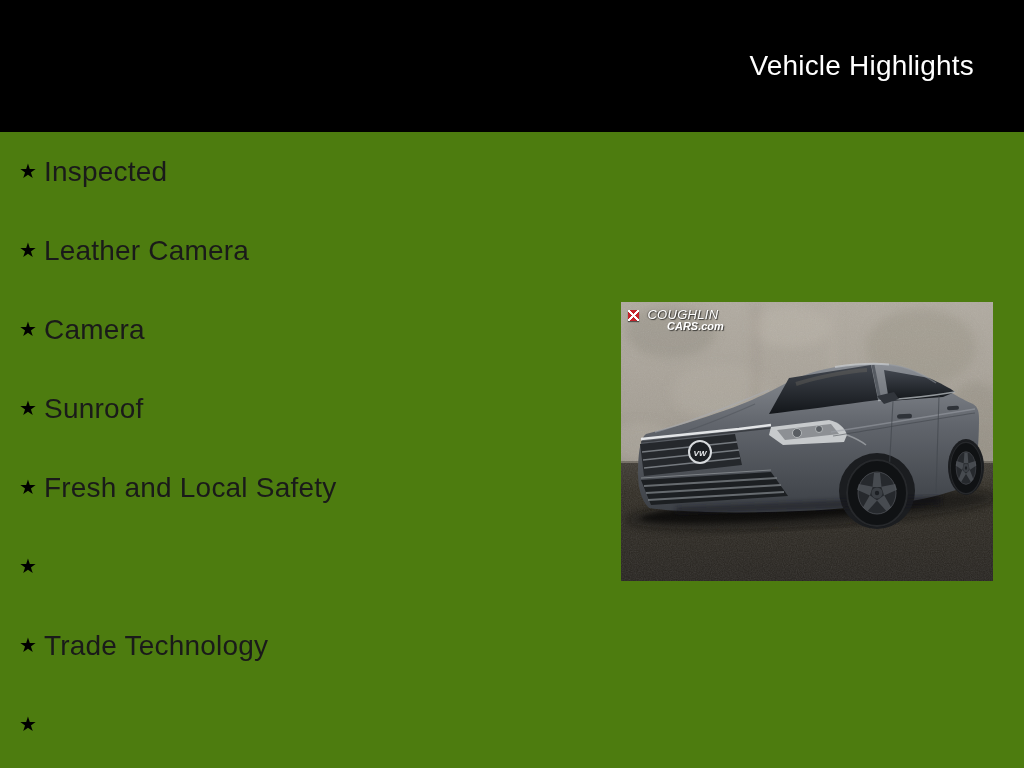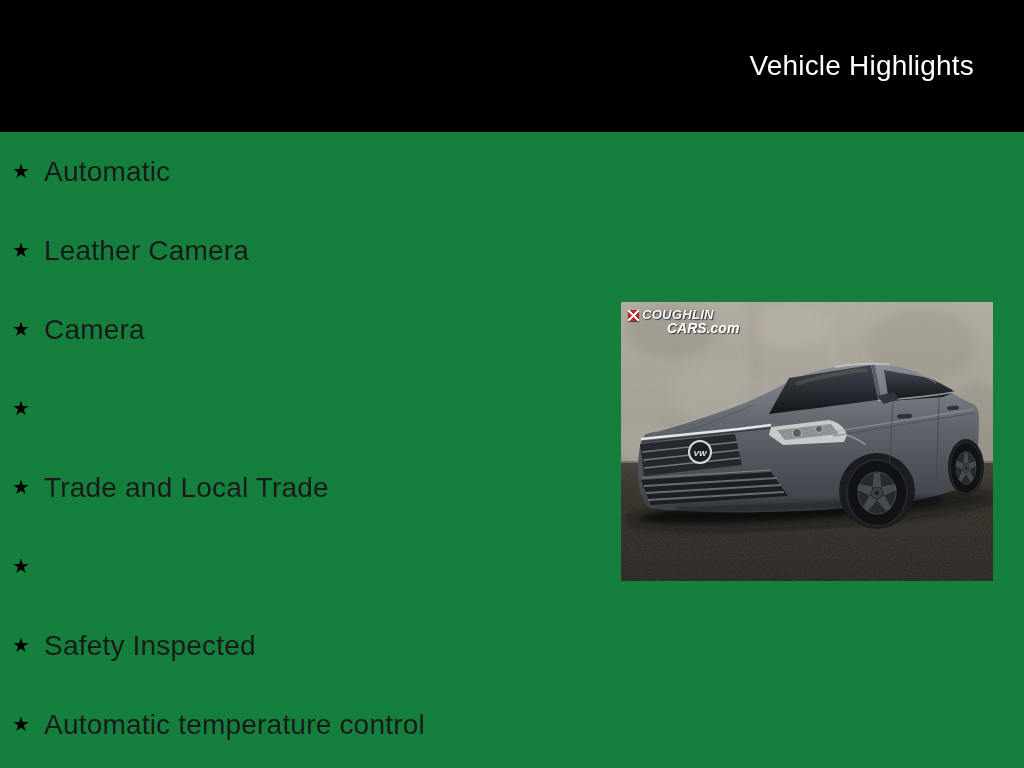--- a/index.html
+++ b/index.html
@@ -1,17 +1,17 @@
 <!DOCTYPE html>
 <html><head>
 <meta charset="utf-8">
 <style>
   html,body{margin:0;padding:0;background:#ffffff;}
   body{width:1024px;height:768px;font-family:"Liberation Sans","DejaVu Sans",sans-serif;}
-  .slide{position:relative;width:1024px;height:768px;background:#15803d;overflow:hidden;}
+  .slide{position:relative;width:1024px;height:768px;background:#4d7c0f;overflow:hidden;text-align:center;}
 
   
   .topbar{position:absolute;top:0;left:0;width:1024px;height:132px;background:#000000;
           display:flex;align-items:center;justify-content:flex-end;}
   .topbar .title{margin:0;padding-right:50px;font-size:28px;font-weight:400;color:#ffffff;letter-spacing:0.2px;}
 
   
   .highlights{position:absolute;top:132px;left:12px;margin:0;padding:0;list-style:none;}
   .highlights li{height:79px;display:flex;align-items:center;}
   .highlights .star{display:inline-block;width:32px;font-size:20px;color:#000000;line-height:1;
@@ -23,64 +23,64 @@
   .photo svg{display:block;width:372px;height:279px;}
 
   .dealer-logo{position:absolute;top:6px;left:7px;display:flex;align-items:flex-start;gap:3px;}
   .logo-mark{width:11px;height:11px;margin-top:2px;flex:0 0 auto;
              background:
                linear-gradient(45deg, rgba(0,0,0,0) 42%, #ffffff 42%, #ffffff 58%, rgba(0,0,0,0) 58%),
                linear-gradient(-45deg, rgba(0,0,0,0) 42%, #ffffff 42%, #ffffff 58%, rgba(0,0,0,0) 58%),
                #c5222a;
              box-shadow:0 1px 1px rgba(0,0,0,0.5);}
   .logo-text{display:flex;flex-direction:column;line-height:1;}
-  .logo-brand{font-size:13px;font-weight:bold;font-style:italic;color:#ffffff;letter-spacing:0.3px;
+  .logo-brand{font-size:13px;font-weight:normal;font-style:italic;color:#ffffff;letter-spacing:0.3px;
               text-shadow:1px 1px 1px rgba(0,0,0,0.65), -1px 0 1px rgba(0,0,0,0.35);}
-  .logo-suffix{font-size:14px;font-weight:bold;font-style:italic;color:#ffffff;margin-top:0px;margin-left:25px;
+  .logo-suffix{font-size:11px;font-weight:bold;font-style:italic;color:#ffffff;margin-top:0px;margin-left:25px;
                text-shadow:1px 1px 1px rgba(0,0,0,0.65);}
 </style>
 </head>
 <body>
 
 <div class="slide">
 
   <header class="topbar">
     <h1 class="title">Vehicle Highlights</h1>
   </header>
 
   <ul class="highlights">
     <li>
       <span class="star">★</span>
-      <span class="label">Automatic</span>
+      <span class="label">Inspected</span>
     </li>
     <li>
       <span class="star">★</span>
       <span class="label">Leather Camera</span>
     </li>
     <li>
       <span class="star">★</span>
       <span class="label">Camera</span>
     </li>
     <li>
       <span class="star">★</span>
-    </li>
-    <li>
-      <span class="star">★</span>
-      <span class="label">Trade and Local Trade</span>
-    </li>
-    <li>
-      <span class="star">★</span>
-    </li>
-    <li>
-      <span class="star">★</span>
-      <span class="label">Safety Inspected</span>
-    </li>
-    <li>
-      <span class="star">★</span>
-      <span class="label">Automatic temperature control</span>
+      <span class="label">Sunroof</span>
+    </li>
+    <li>
+      <span class="star">★</span>
+      <span class="label">Fresh and Local Safety</span>
+    </li>
+    <li>
+      <span class="star">★</span>
+    </li>
+    <li>
+      <span class="star">★</span>
+      <span class="label">Trade Technology</span>
+    </li>
+    <li>
+      <span class="star">★</span>
     </li>
   </ul>
 
   <figure class="photo">
     <svg viewBox="0 0 372 279" xmlns="http://www.w3.org/2000/svg">
       <defs>
         <linearGradient id="wallG" x1="0" y1="0" x2="0" y2="1">
           <stop offset="0" stop-color="#b1aba1"></stop>
           <stop offset="0.65" stop-color="#a7a197"></stop>
           <stop offset="1" stop-color="#9b958b"></stop>

